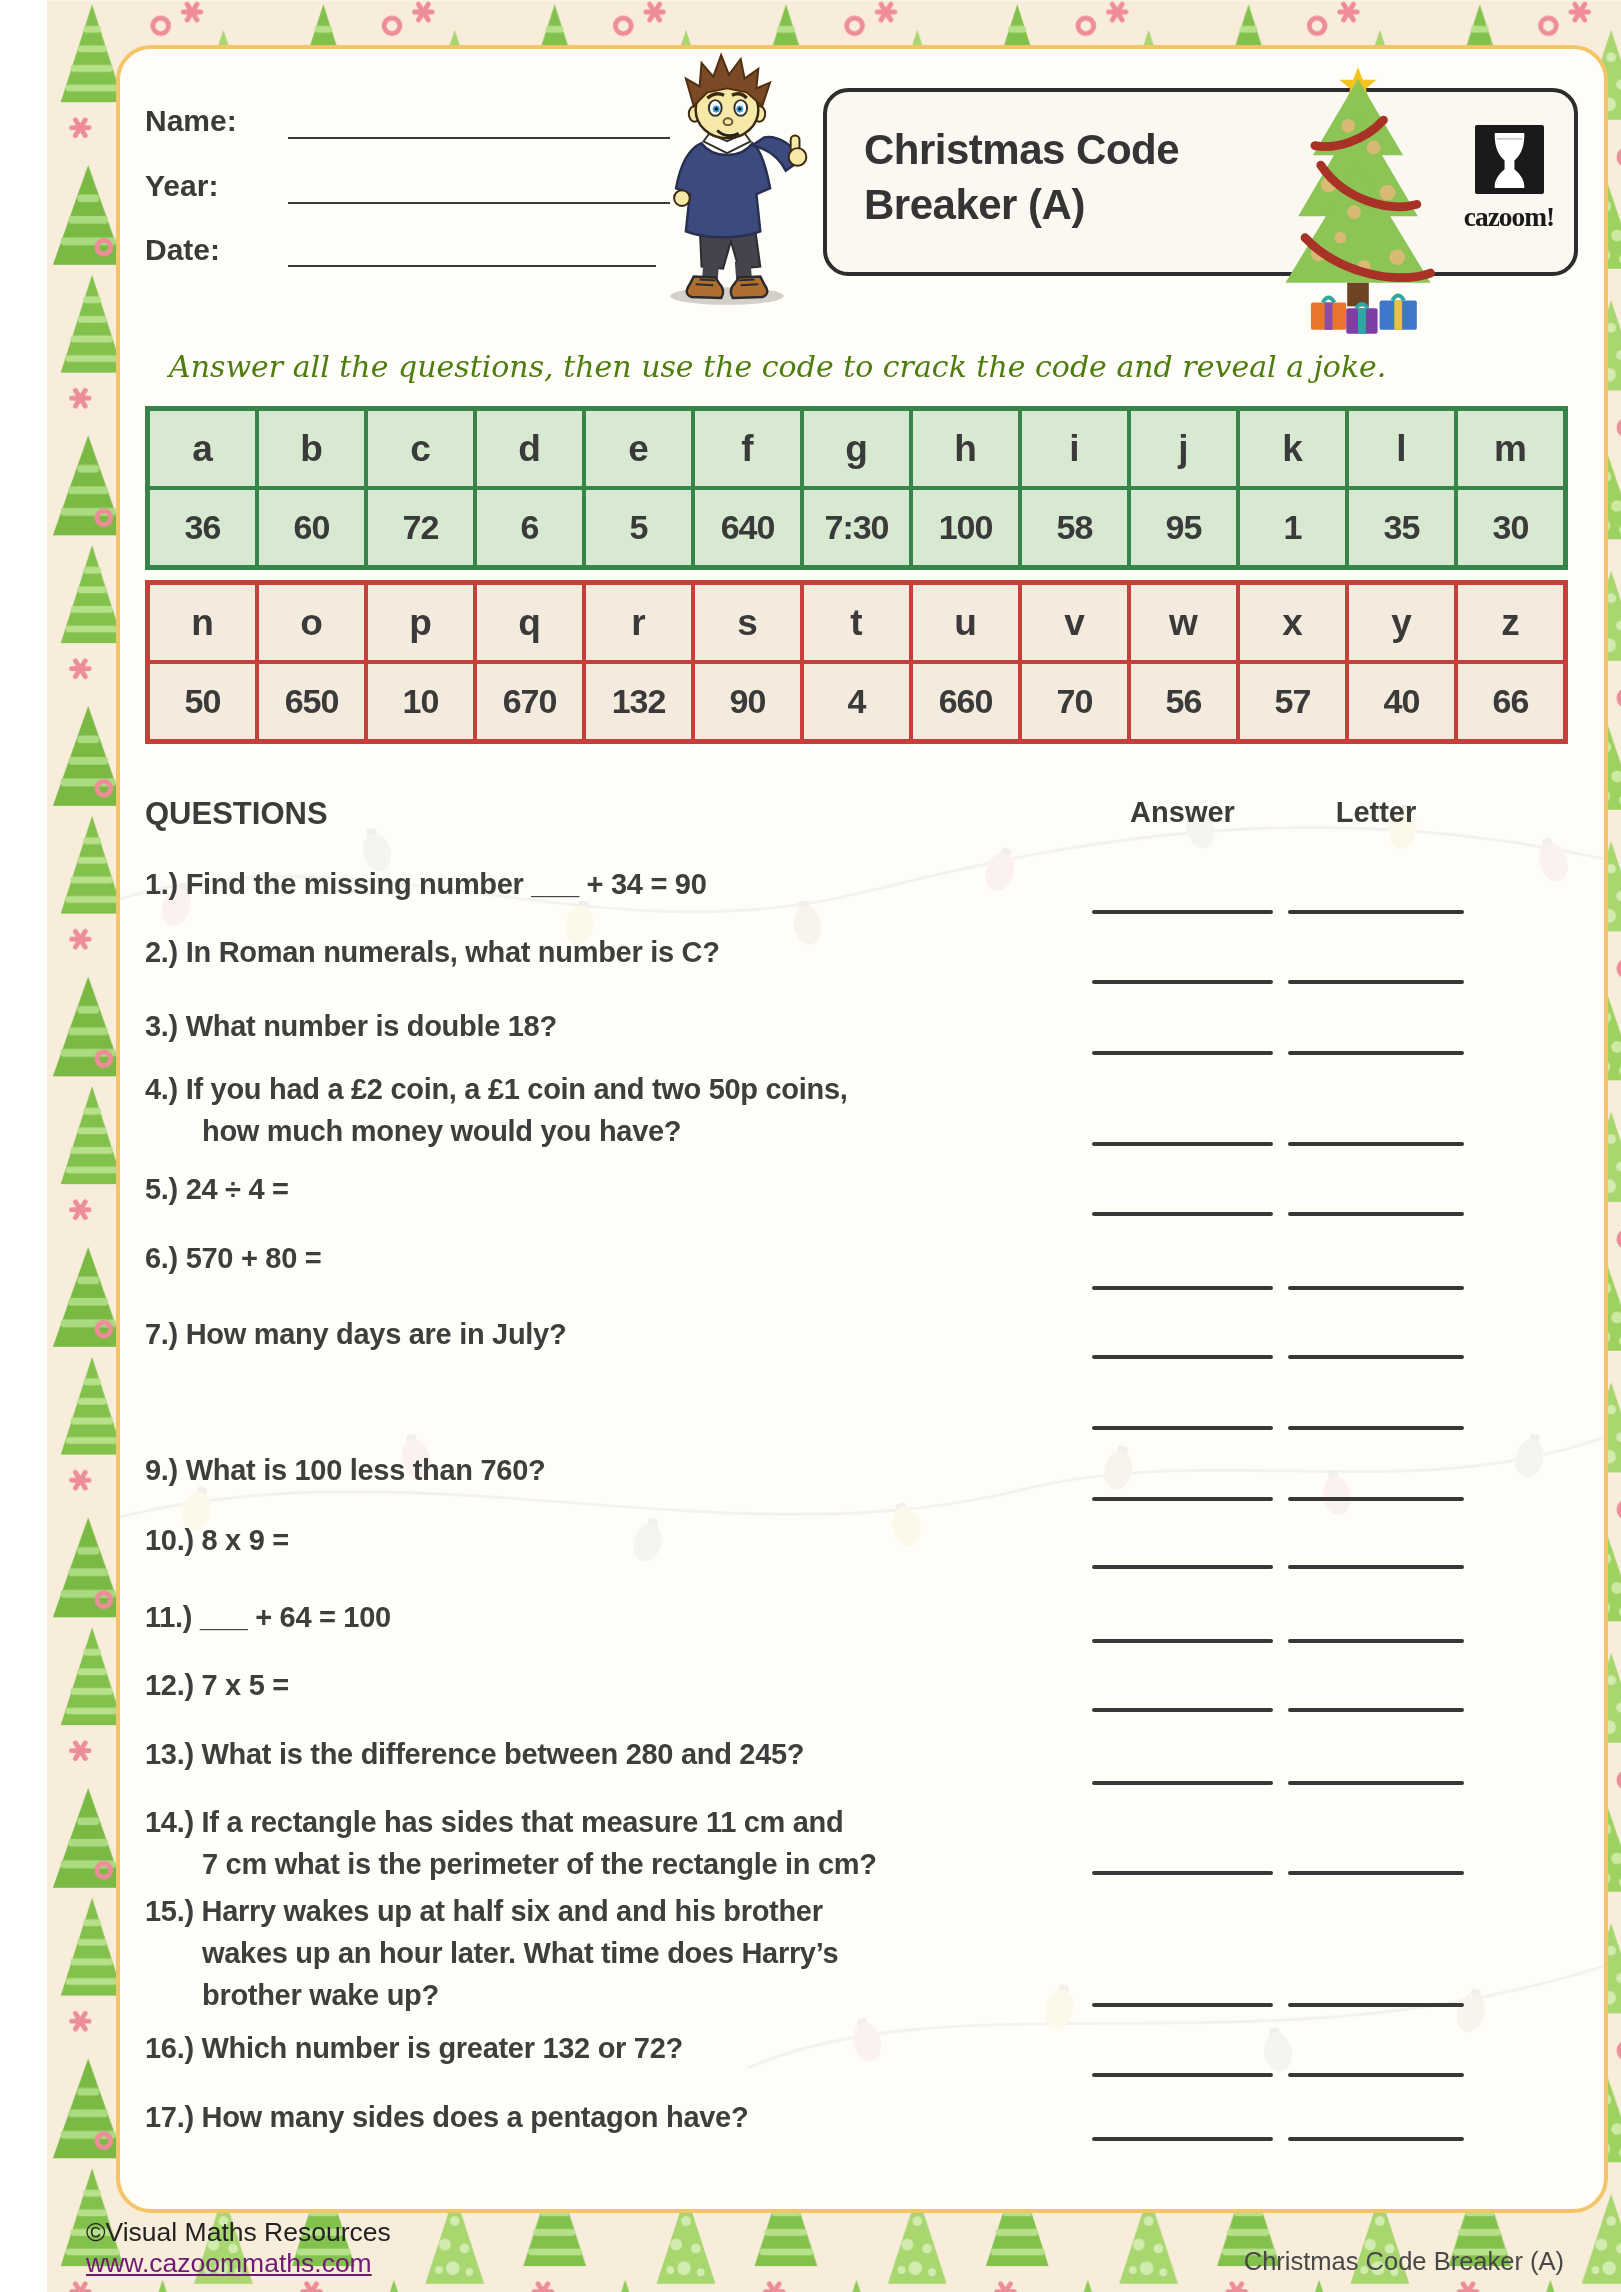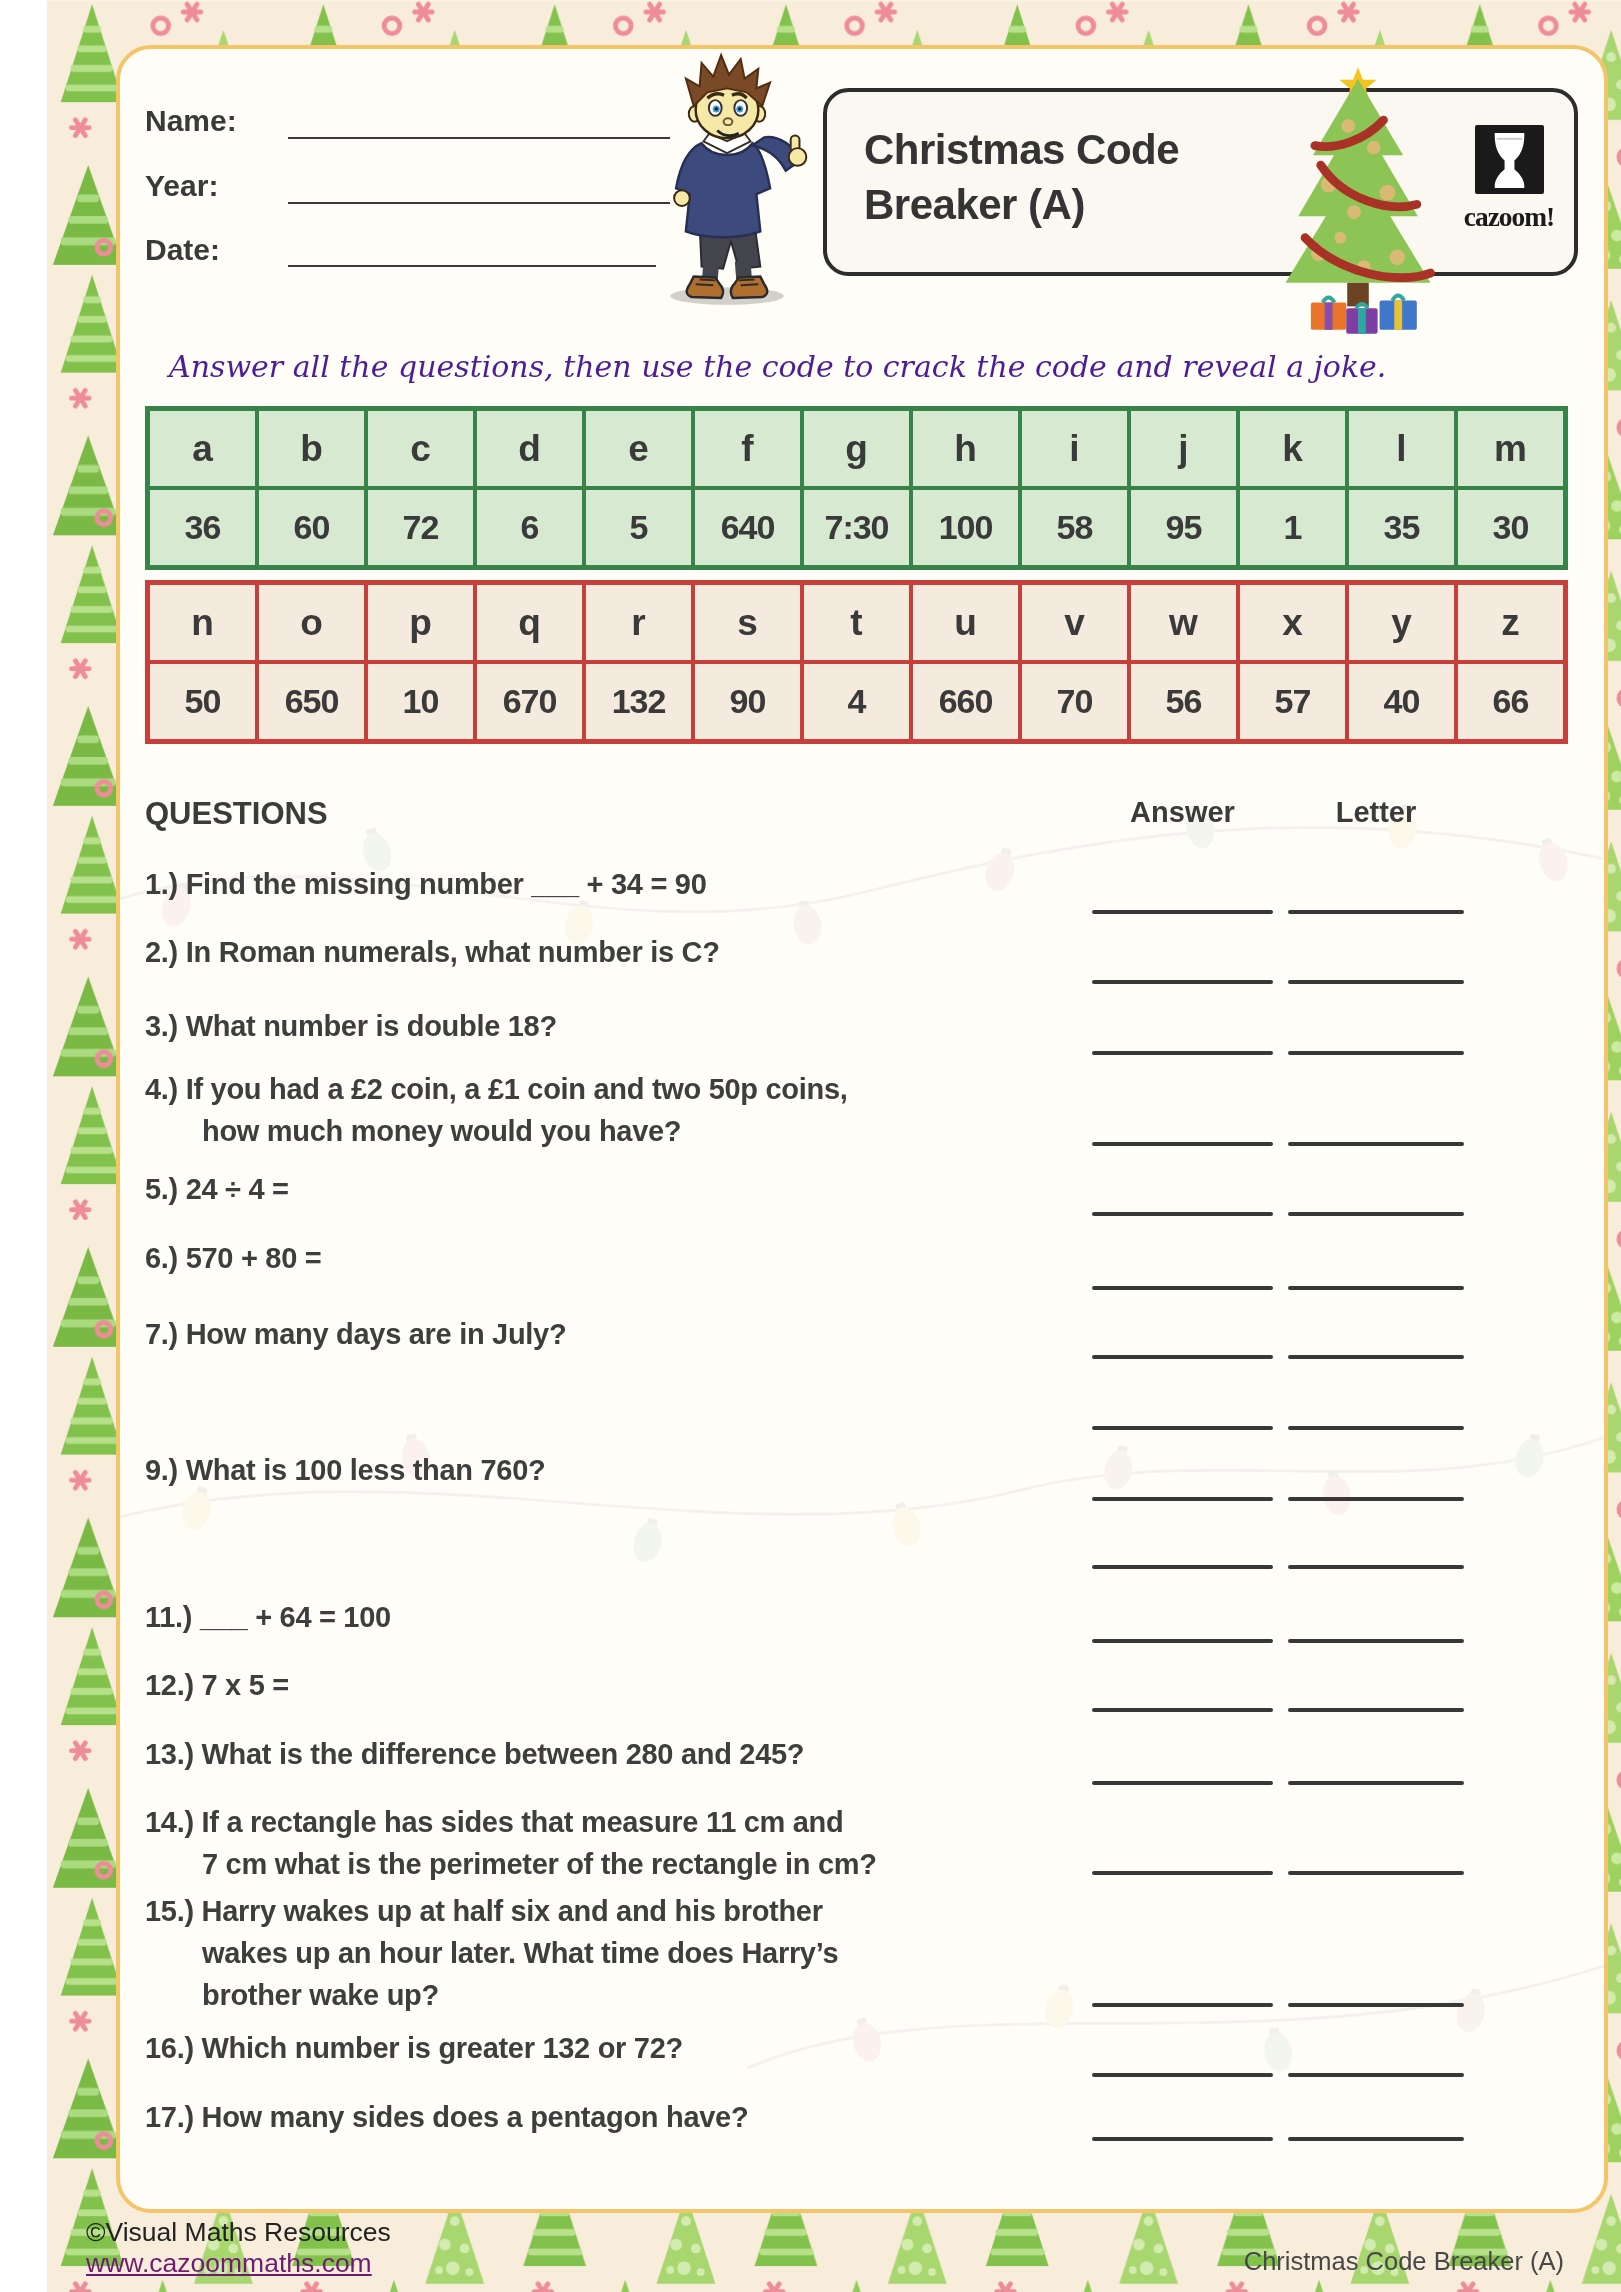--- a/index.html
+++ b/index.html
@@ -16,21 +16,21 @@
   .field-line{height:0;border-top:2.9px solid #3a3a3a;}
   
   .title-box{position:absolute;left:776px;top:88px;width:755px;height:188px;
              background:#fbf8f1;border:4.9px solid #2d2d2d;border-radius:25.5px;box-sizing:border-box;}
   .title-text{position:absolute;left:817px;top:122px;width:421px;
               font-size:42px;line-height:55px;font-weight:bold;color:#343434;letter-spacing:-0.5px;}
   .logo-wrap{position:absolute;left:1407px;top:125px;width:110px;text-align:center;}
   .logo-text{font-family:"Liberation Serif",serif;font-weight:bold;font-size:27.4px;
              color:#1a1a1a;margin-top:3.9px;letter-spacing:-1px;}
   .instruction{position:absolute;left:122px;top:349px;font-family:"DejaVu Serif",serif;
-               font-style:italic;font-size:30px;color:#4c1d95;}
+               font-style:italic;font-size:30px;color:#4d7c0f;}
   
   .code-table{position:absolute;left:98px;width:1423px;display:grid;
               grid-template-columns:repeat(13,1fr);grid-auto-rows:79px;
               border:3.9px solid var(--tb);background:var(--tf);box-sizing:border-box;}
   .code-table .cell{border:2px solid var(--tb);display:flex;align-items:center;
                     justify-content:center;font-weight:bold;color:#3a3a3a;}
   .code-table .cell.letter{font-size:37px;}
   .code-table .cell.value{font-size:34px;letter-spacing:-1px;}
   
   .q-heading{position:absolute;left:98px;top:796px;font-size:31px;font-weight:bold;color:#3b3b3b;}
@@ -343,20 +343,21 @@
       <div class="q-row" style="top: 1379px;">
         <div class="blank-line ans-line" style="top: 47px;"></div>
         <div class="blank-line let-line" style="top: 47px;"></div>
       </div>
       <div class="q-row" style="top: 1449px;">
         <div class="q-text">9.) What is 100 less than 760?</div>
         <div class="blank-line ans-line" style="top: 48px;"></div>
         <div class="blank-line let-line" style="top: 48px;"></div>
       </div>
       <div class="q-row" style="top: 1519px;">
+        <div class="q-text">10.) 8 x 9 =</div>
         <div class="blank-line ans-line" style="top: 46px;"></div>
         <div class="blank-line let-line" style="top: 46px;"></div>
       </div>
       <div class="q-row" style="top: 1596px;">
         <div class="q-text">11.) ___ + 64 = 100</div>
         <div class="blank-line ans-line" style="top: 43px;"></div>
         <div class="blank-line let-line" style="top: 43px;"></div>
       </div>
       <div class="q-row" style="top: 1664px;">
         <div class="q-text">12.) 7 x 5 =</div>

